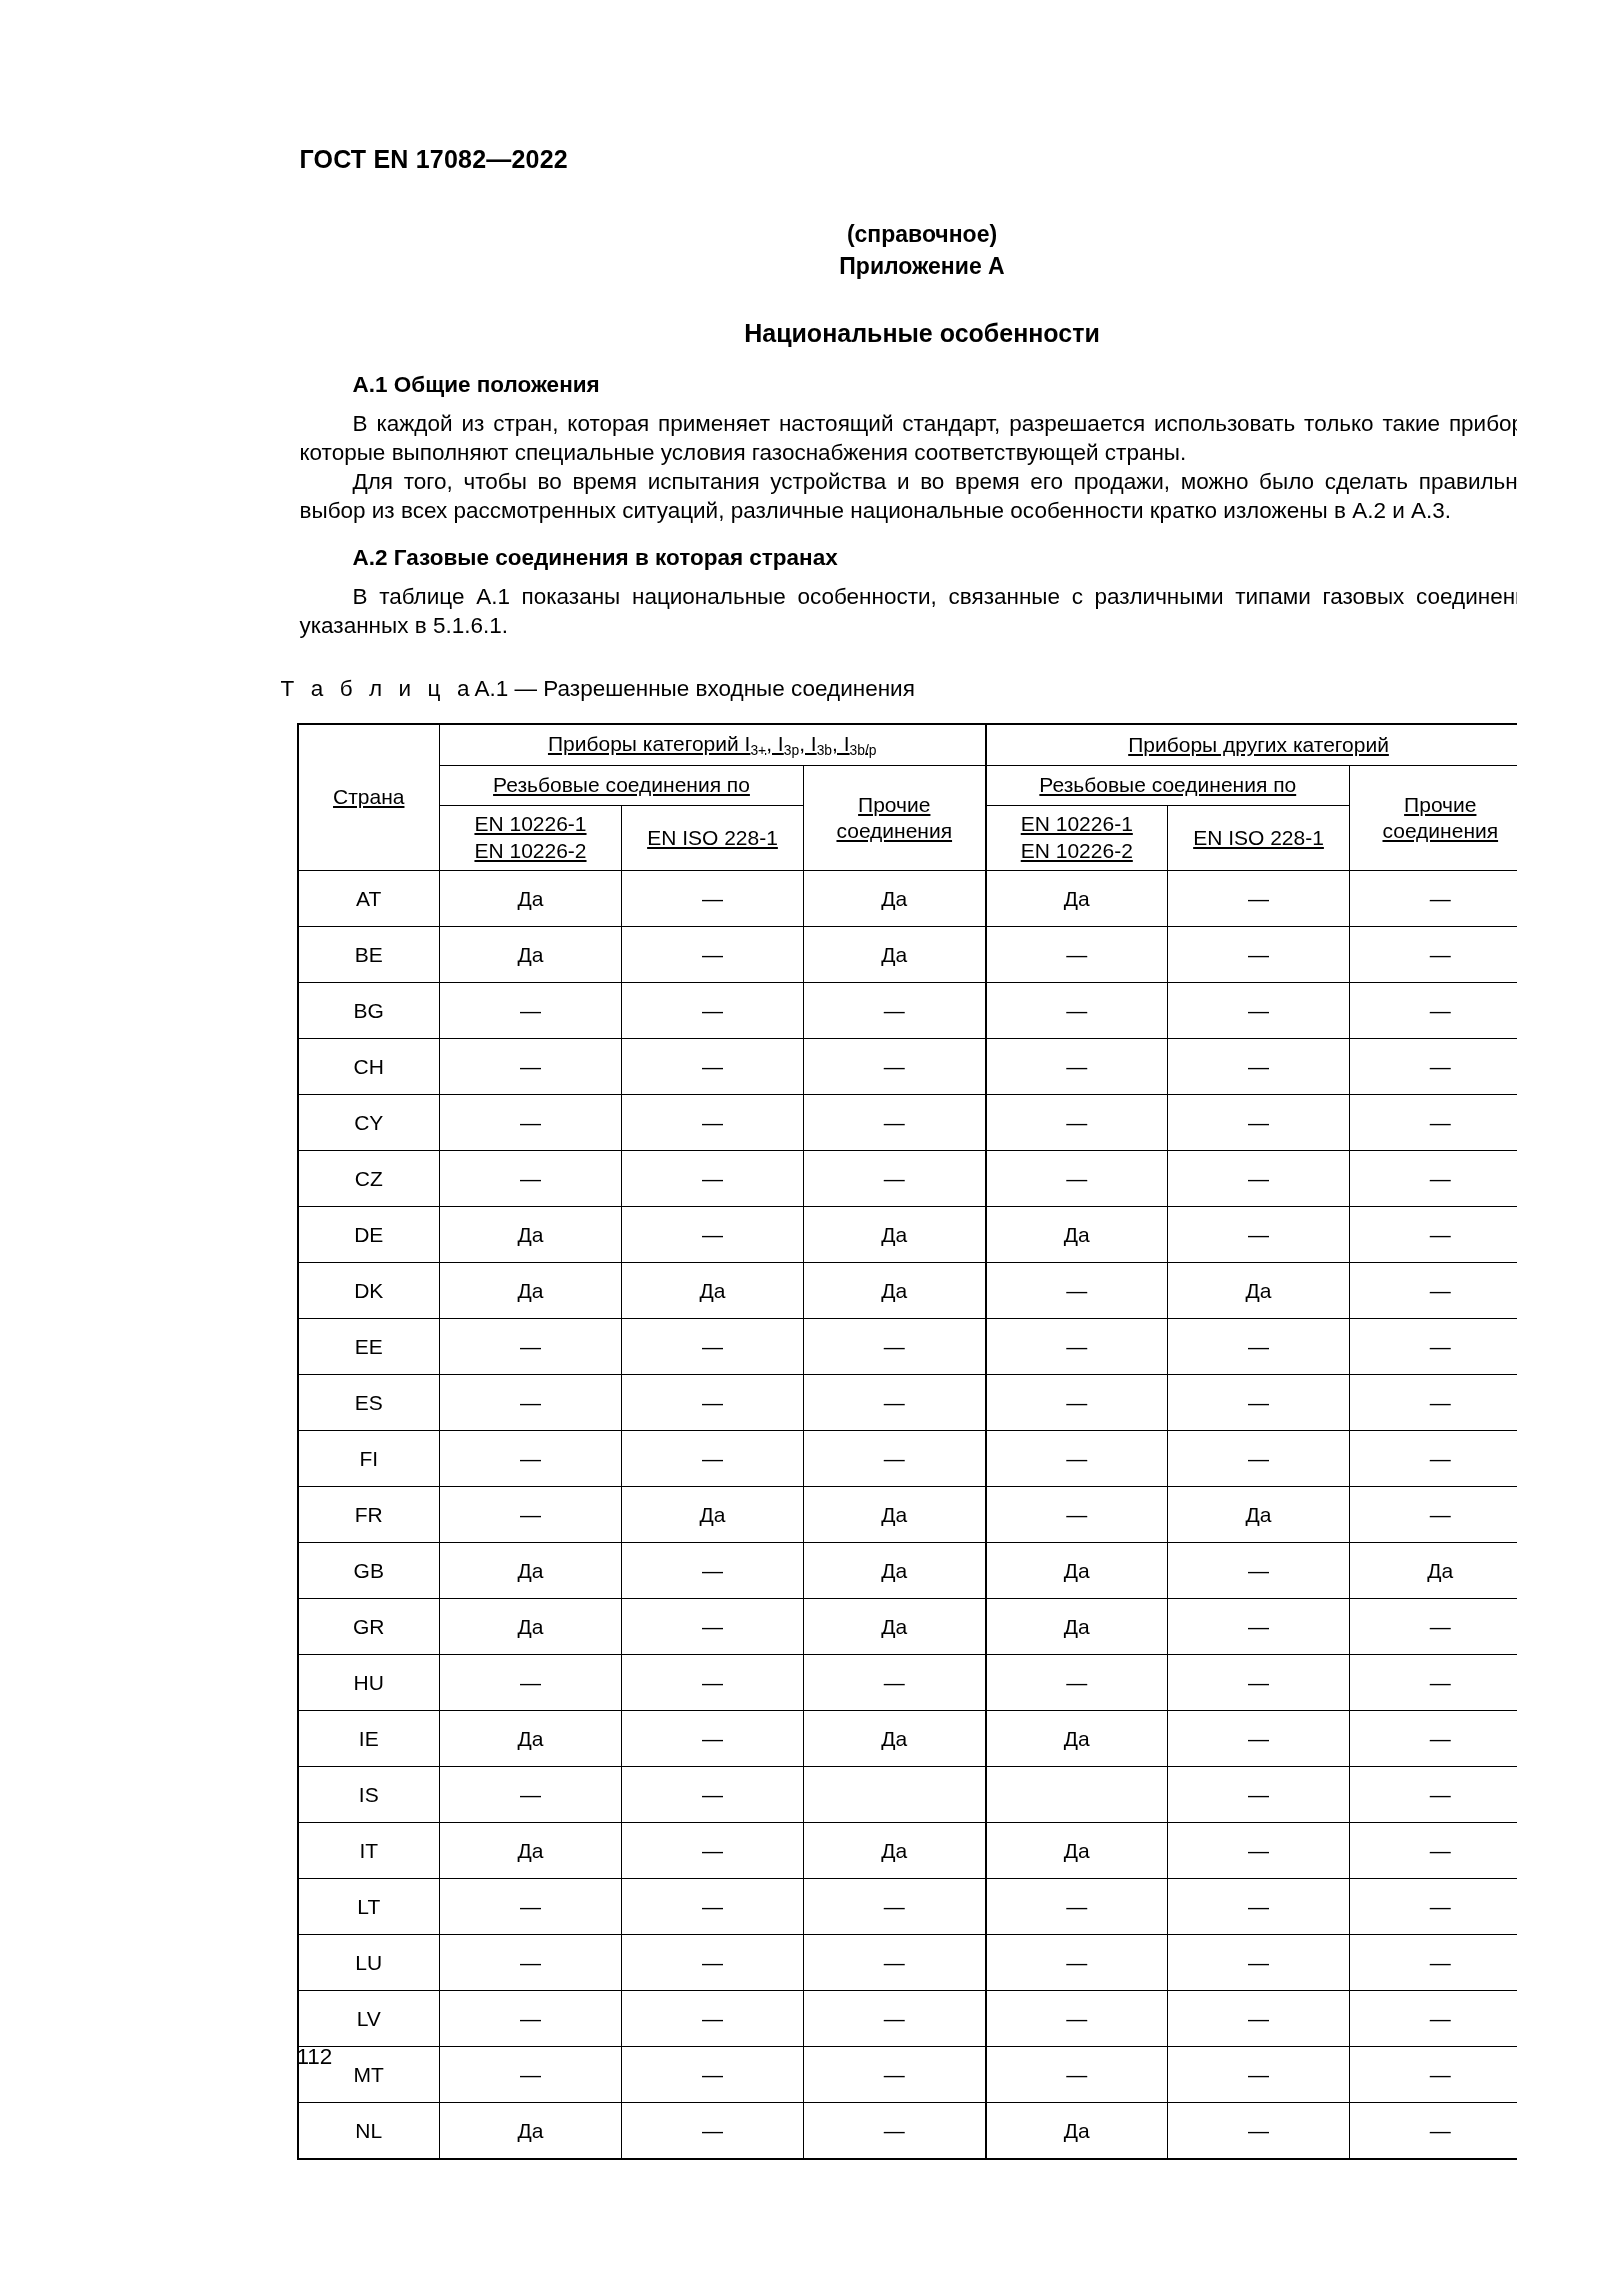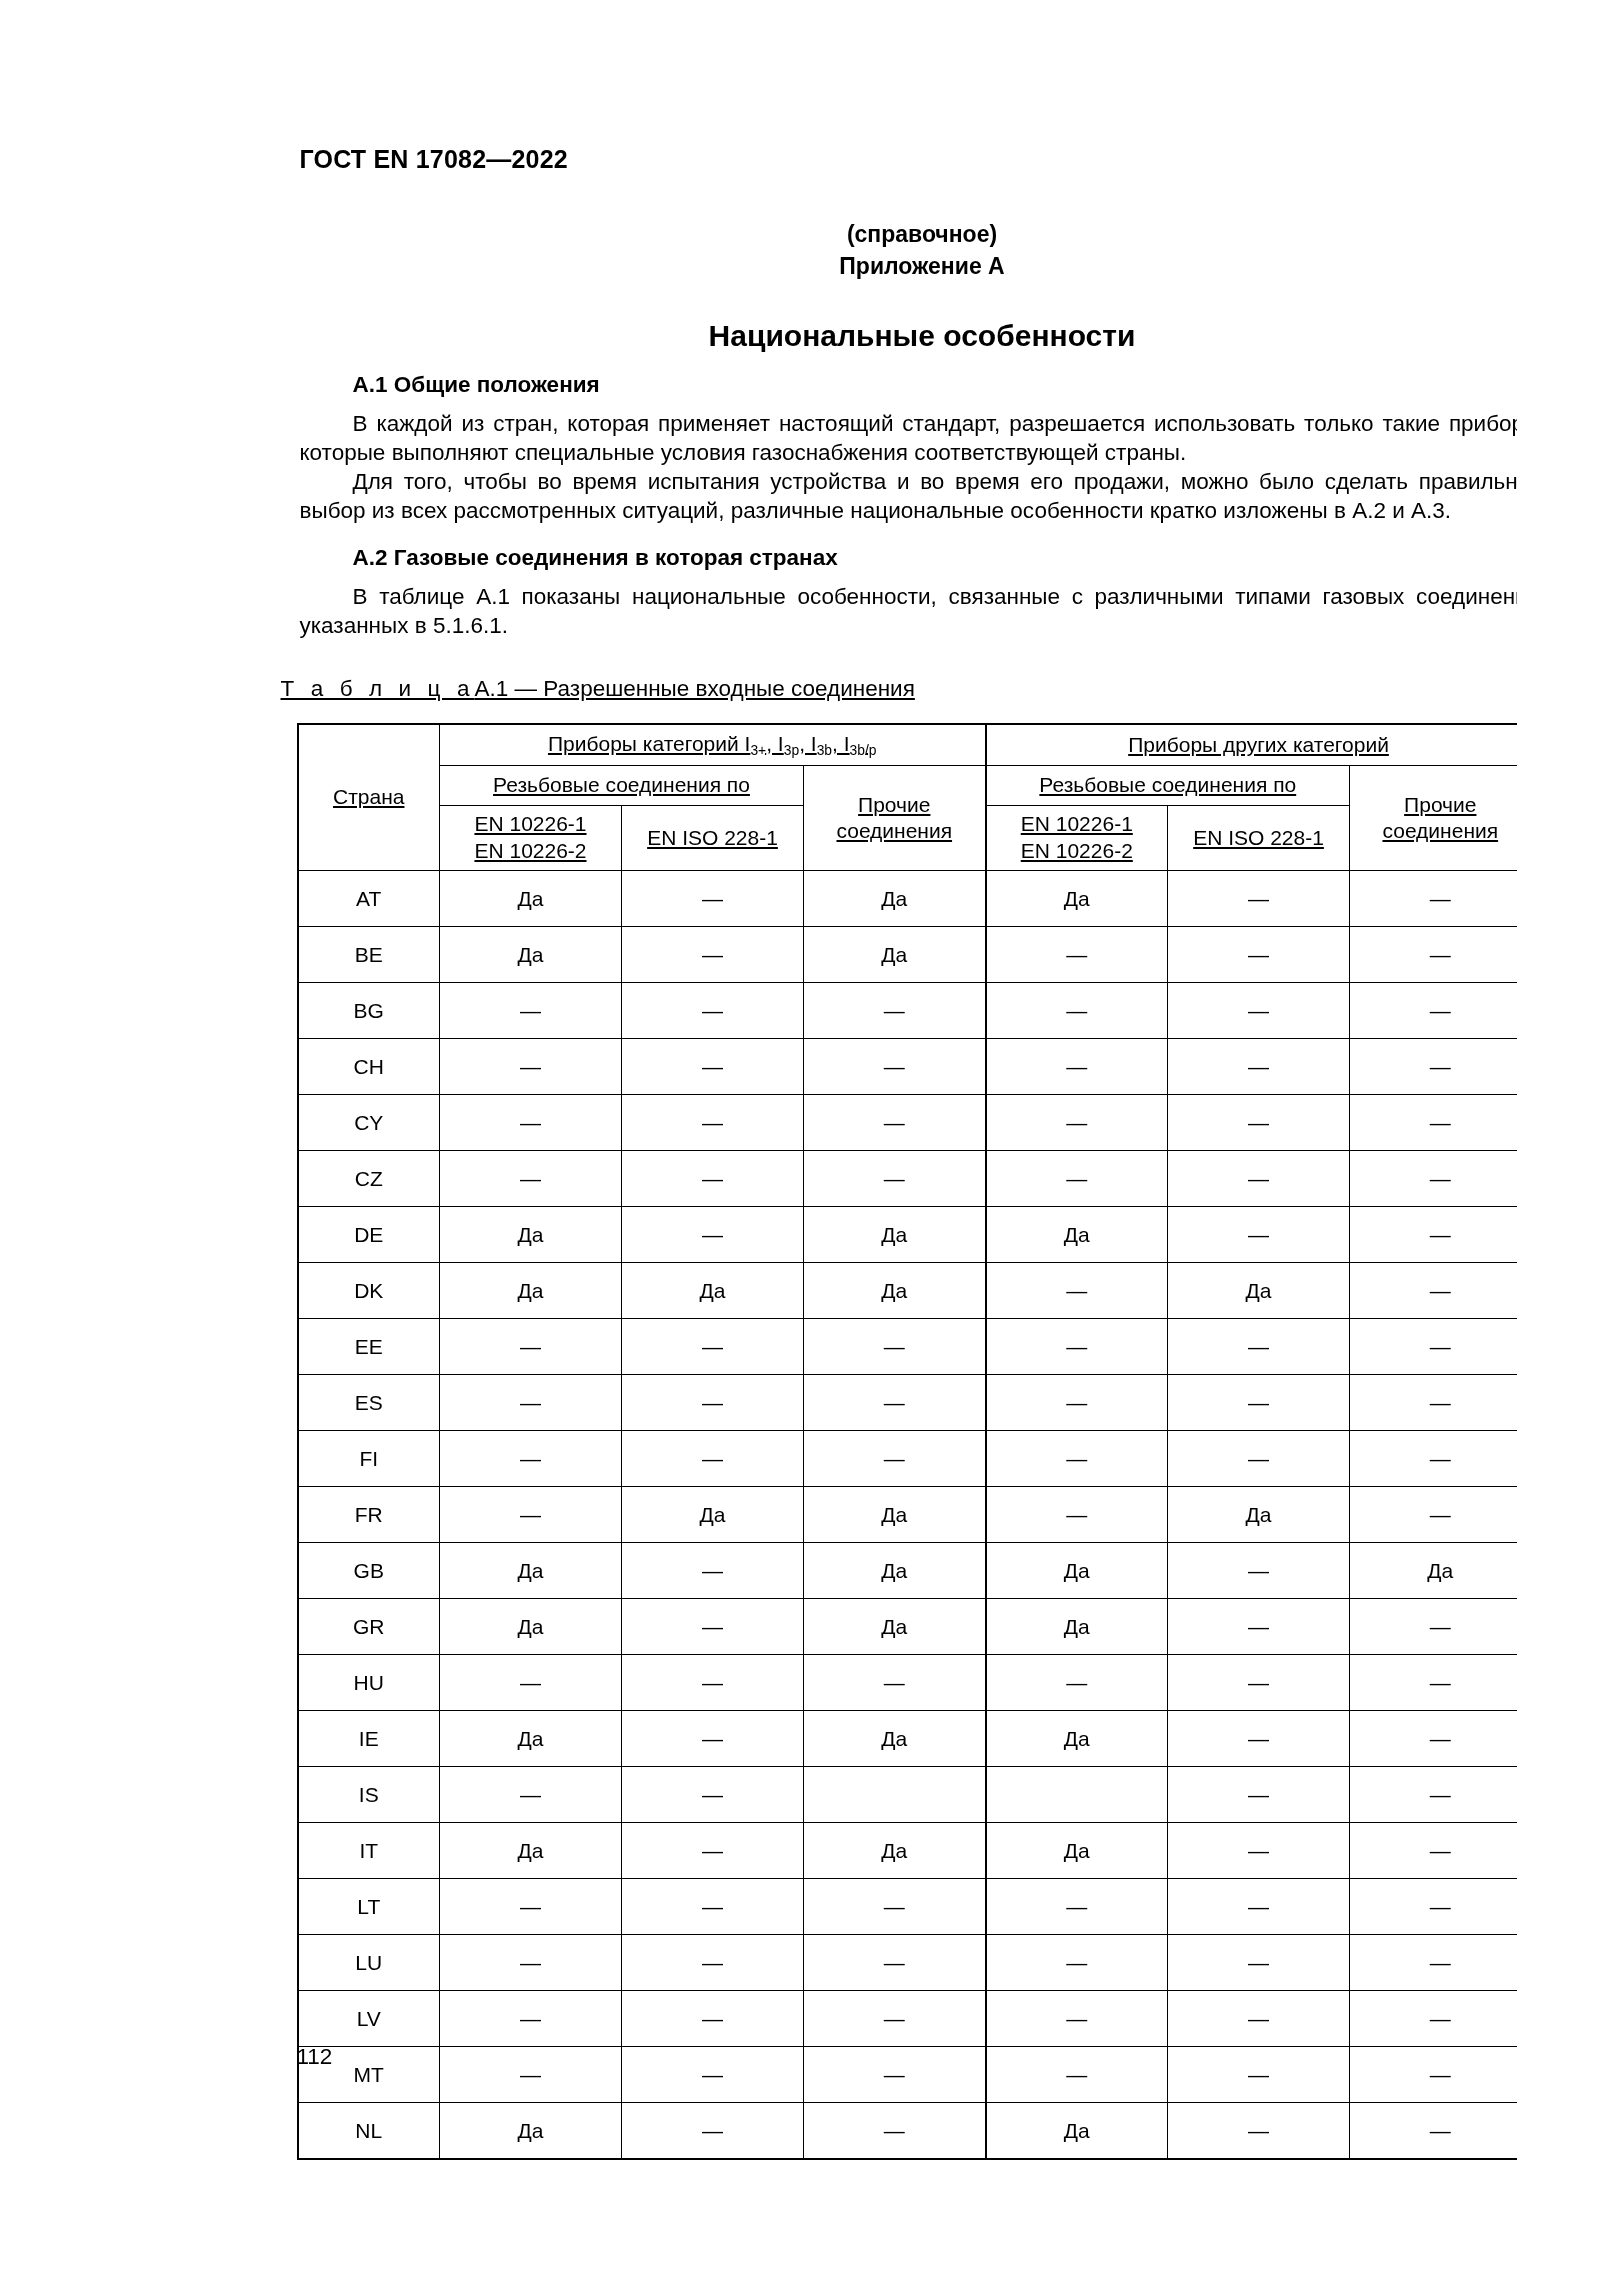--- a/index.html
+++ b/index.html
@@ -40,21 +40,21 @@
     top: 218px;
     width: 1245px;
     text-align: center;
   }
   .annex-line {
     font-size: 23px;
     font-weight: bold;
     line-height: 32px;
   }
   .annex-heading {
-    font-size: 30px;
+    font-size: 25px;
     font-weight: bold;
     margin-top: 37px;
   }
 
   
   .body-area {
     position: absolute;
     left: 195px;
     top: 372px;
     width: 1247px;
@@ -79,21 +79,20 @@
     margin-top: 0;
   }
 
   
   .table-caption {
     position: absolute;
     left: 176px;
     top: 676px;
     font-size: 22.5px;
     white-space: nowrap;
-    text-decoration: underline;
   }
   .table-caption .tcap-word {
     letter-spacing: 5.1px;
   }
 
   
   .tbl-wrap {
     position: absolute;
     left: 192px;
     top: 723px;

